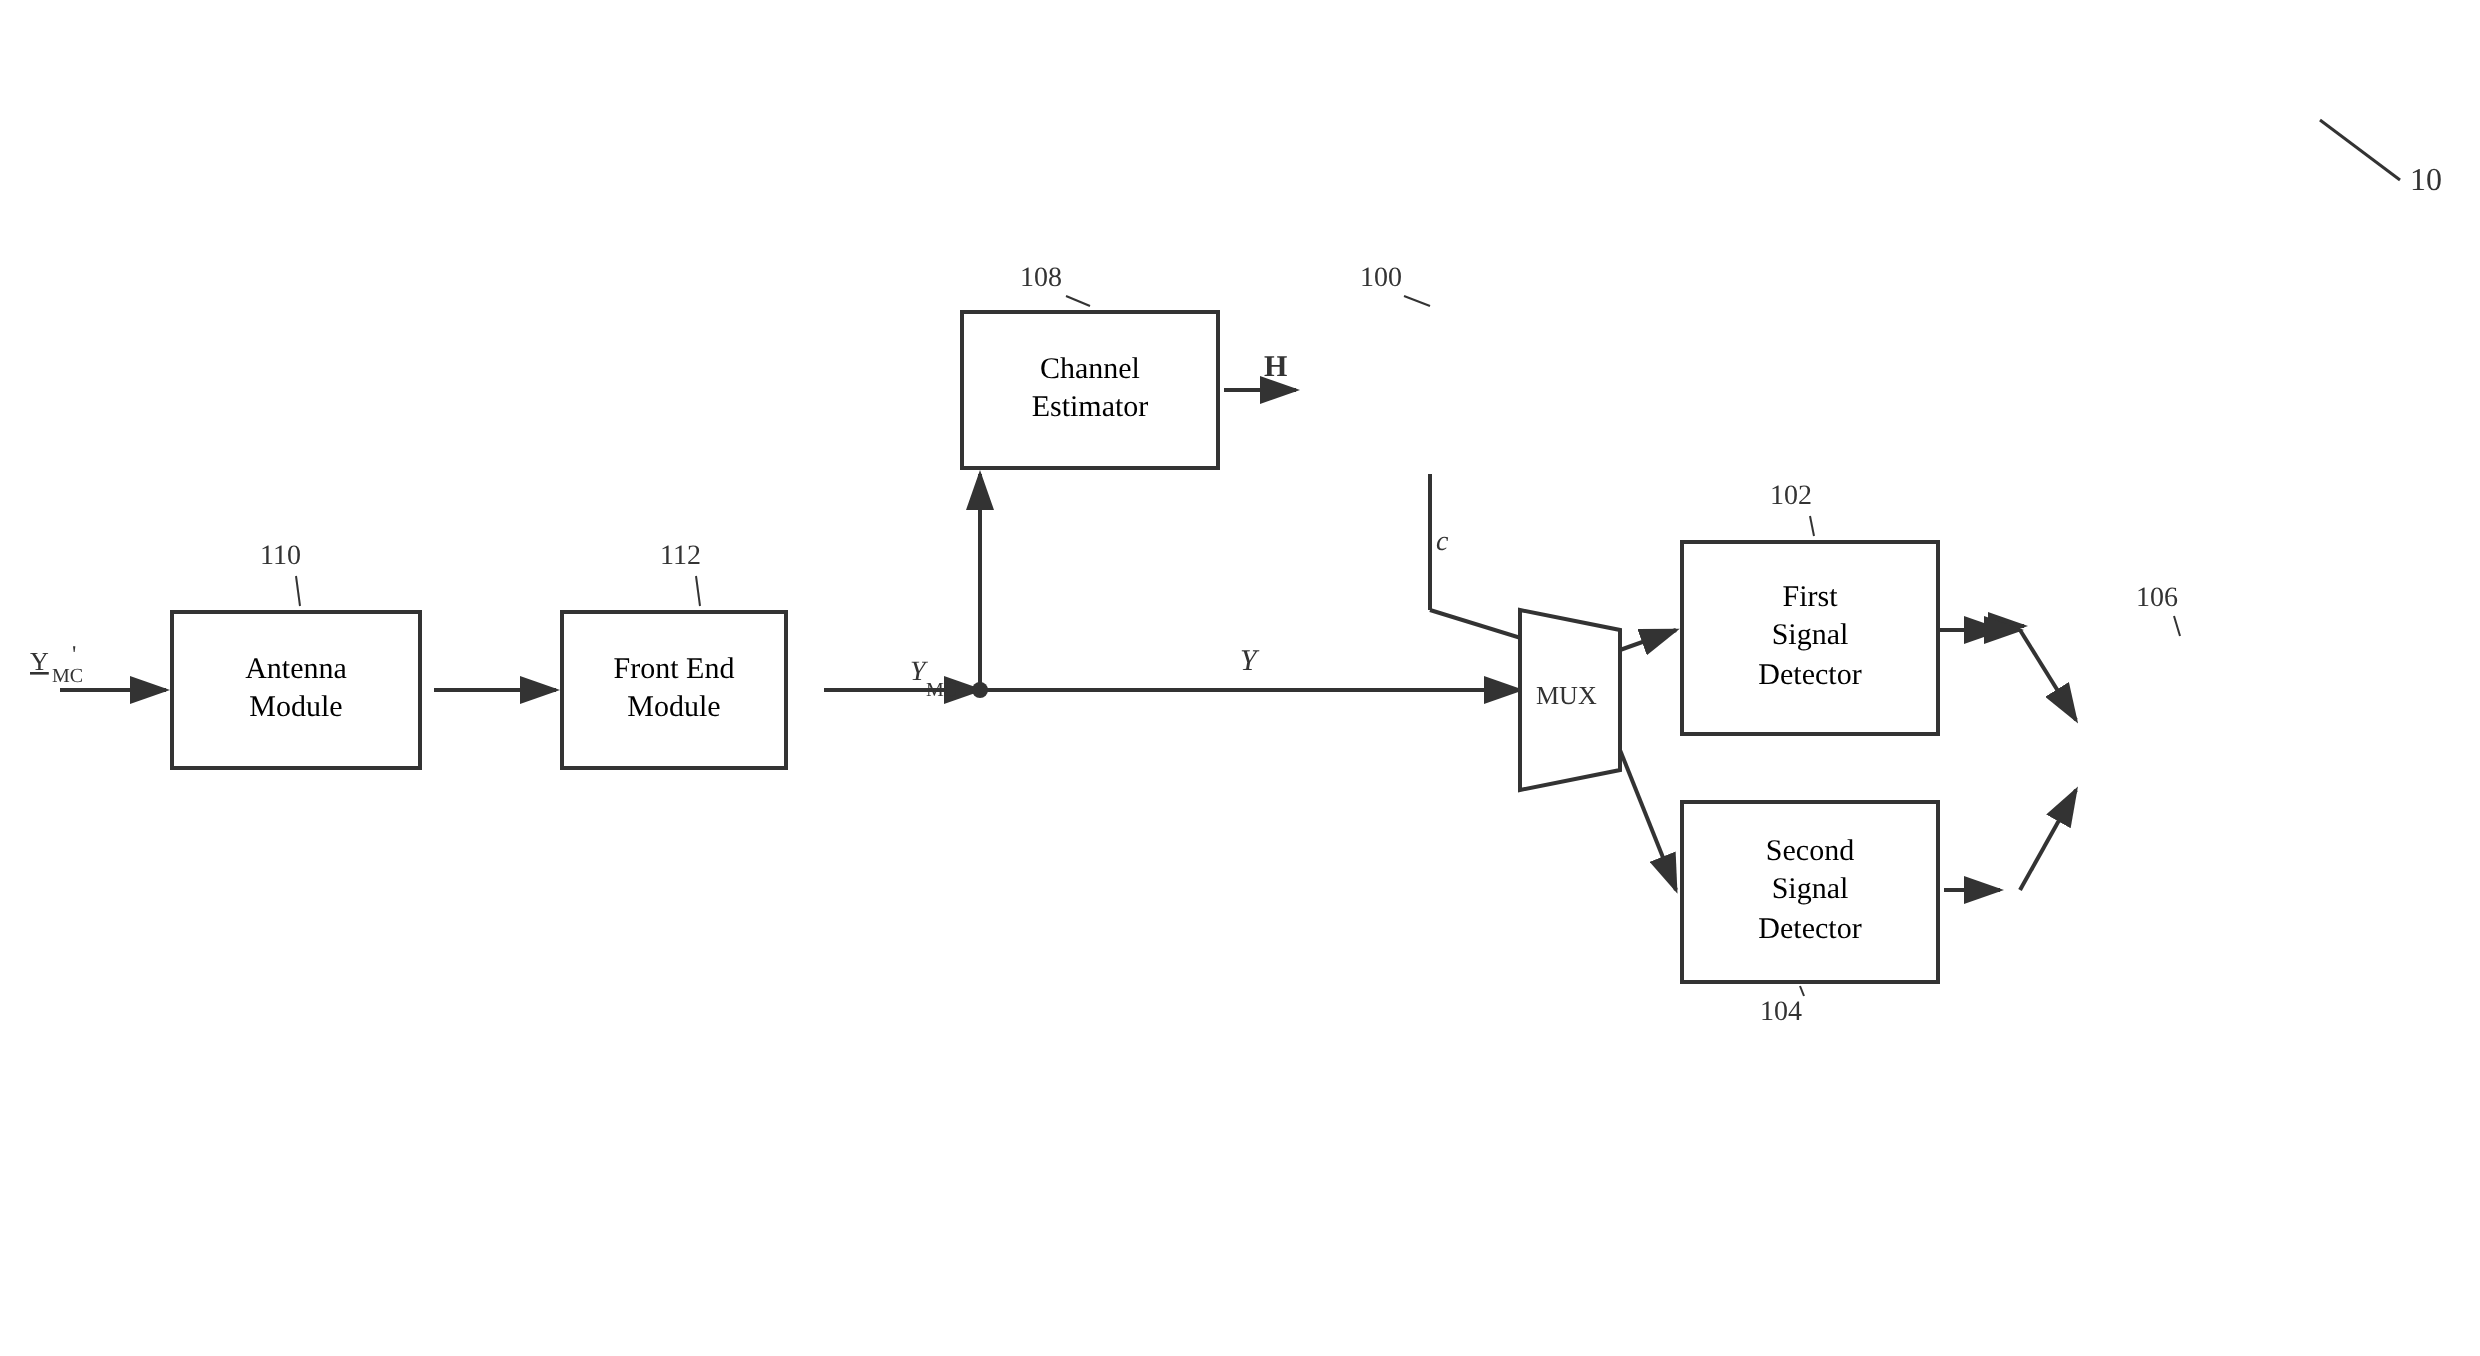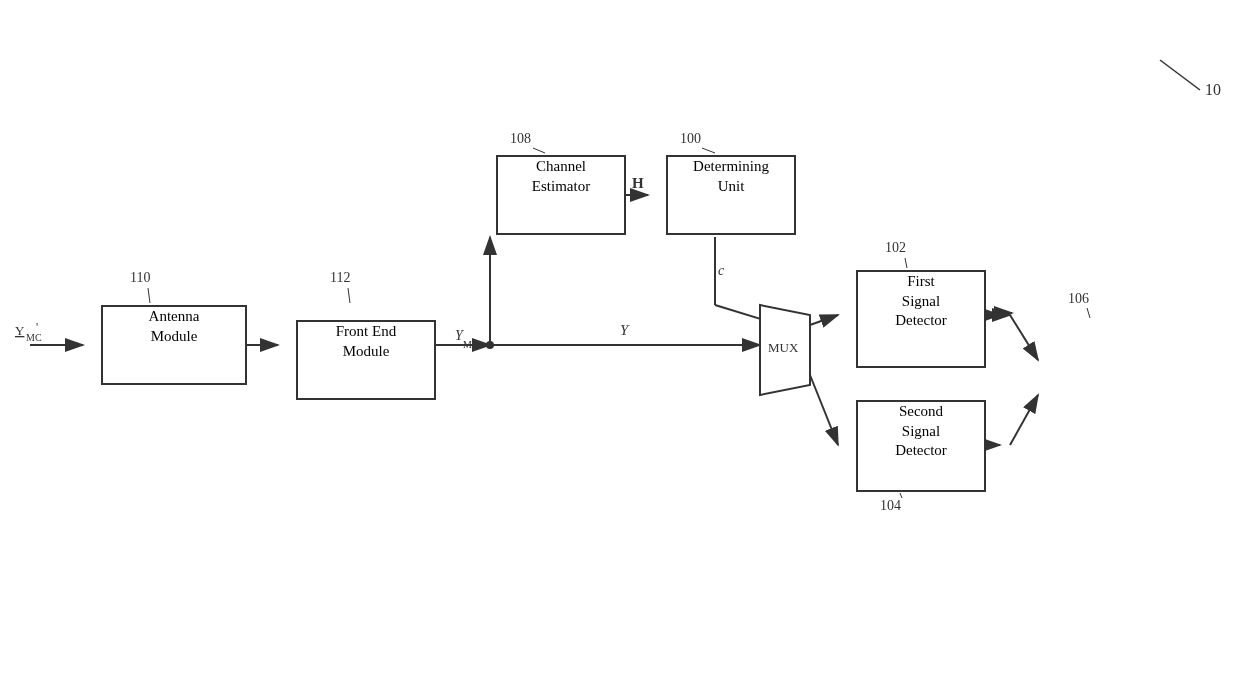--- a/index.html
+++ b/index.html
@@ -24,25 +24,25 @@
       left: 0;
       width: 1240px;
       height: 678px;
     }
 
     .box {
       position: absolute;
       border: 2px solid #333;
       background: #fff;
       display: flex;
+      align-items: center;
       justify-content: center;
       text-align: center;
       font-size: 15px;
       line-height: 1.3;
-      margin-left: 16px;
     }
 
   </style>
 </head>
 <body>
 
 <div class="diagram-container">
 
   <svg xmlns="http://www.w3.org/2000/svg">
     <defs>
@@ -122,35 +122,32 @@
     <text x="885" y="252" font-family="Times New Roman, serif" font-size="14" fill="#333">102</text>
 
     <line x1="900" y1="493" x2="902" y2="498" stroke="#333" stroke-width="1"></line>
     <text x="880" y="510" font-family="Times New Roman, serif" font-size="14" fill="#333">104</text>
 
     <line x1="1087" y1="308" x2="1090" y2="318" stroke="#333" stroke-width="1"></line>
     <text x="1068" y="303" font-family="Times New Roman, serif" font-size="14" fill="#333">106</text>
 
   </svg>
 
-  <div class="box" style="left:85px; top:305px; width:146px; height:80px; font-size:15px;">
+  <div class="box" style="left:85px; top:305px; width:126px; height:80px; font-size:15px;">
     <span>Antenna<br>Module</span>
   </div>
 
-  <div class="box" style="left:280px; top:320px; width:140px; height:80px; font-size:15px;">
+  <div class="box" style="left:280px; top:305px; width:114px; height:80px; font-size:15px;">
     <span>Front End<br>Module</span>
   </div>
 
   <div class="box" style="left:480px; top:155px; width:130px; height:80px; font-size:15px;">
     <span>Channel<br>Estimator</span>
   </div>
 
-  <div class="box" style="left:650px; top:155px; width:130px; height:80px; font-size:15px;">
-    <span>Determining<br>Unit</span>
-  </div>
 
   <div class="box" style="left:840px; top:270px; width:130px; height:98px; font-size:15px;">
     <span>First<br>Signal<br>Detector</span>
   </div>
 
   <div class="box" style="left:840px; top:400px; width:130px; height:92px; font-size:15px;">
     <span>Second<br>Signal<br>Detector</span>
   </div>
 
 

